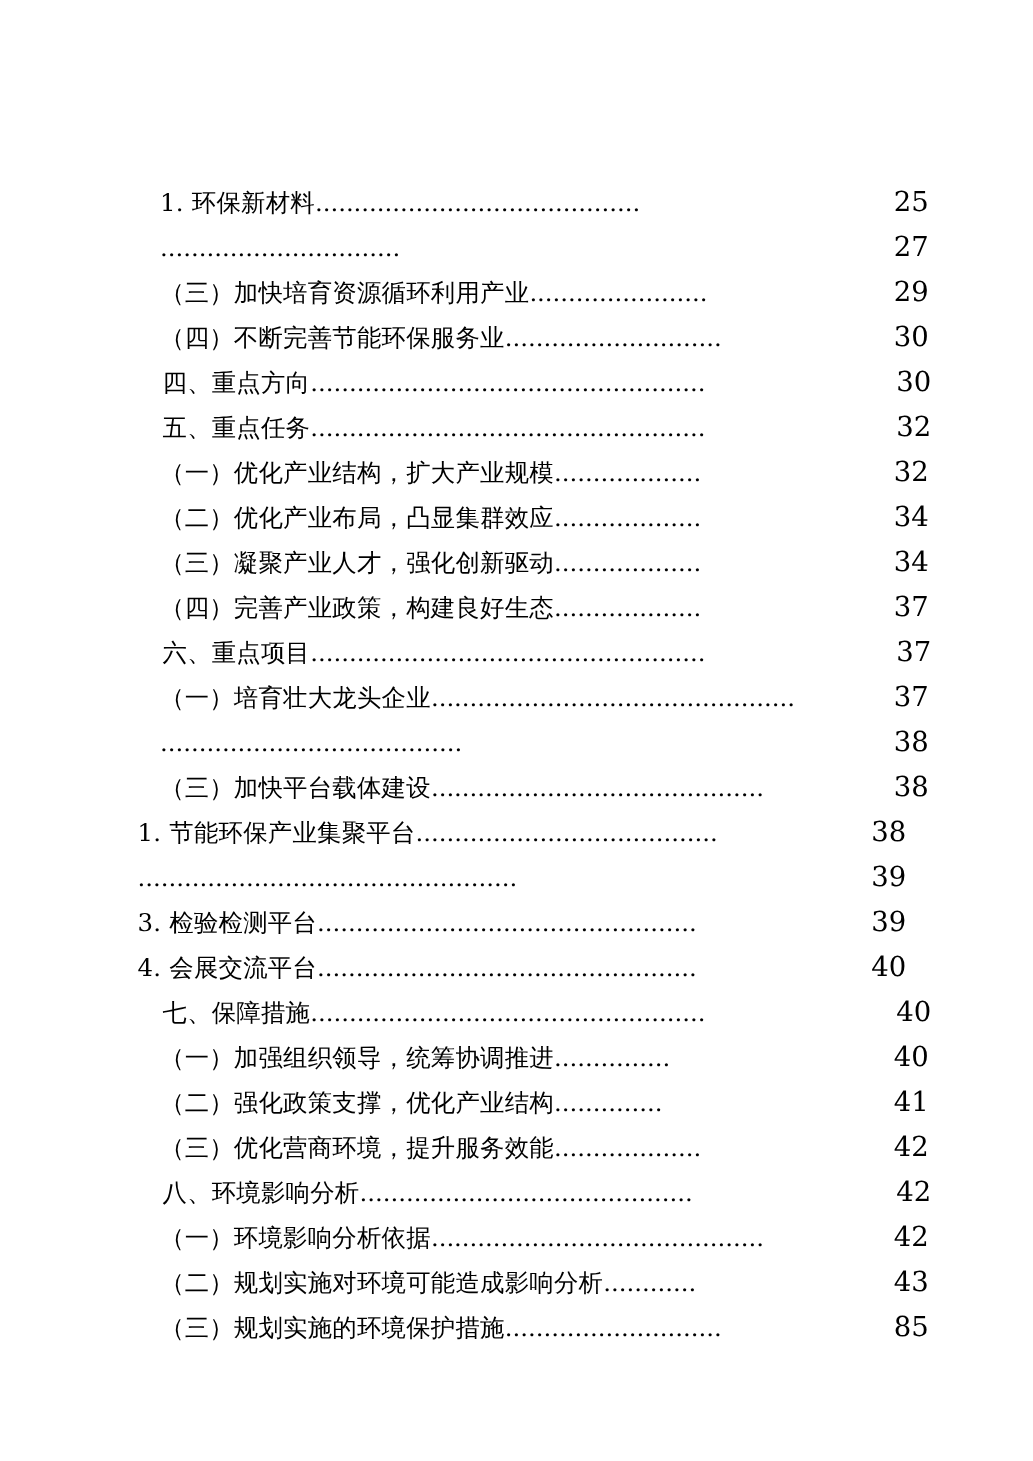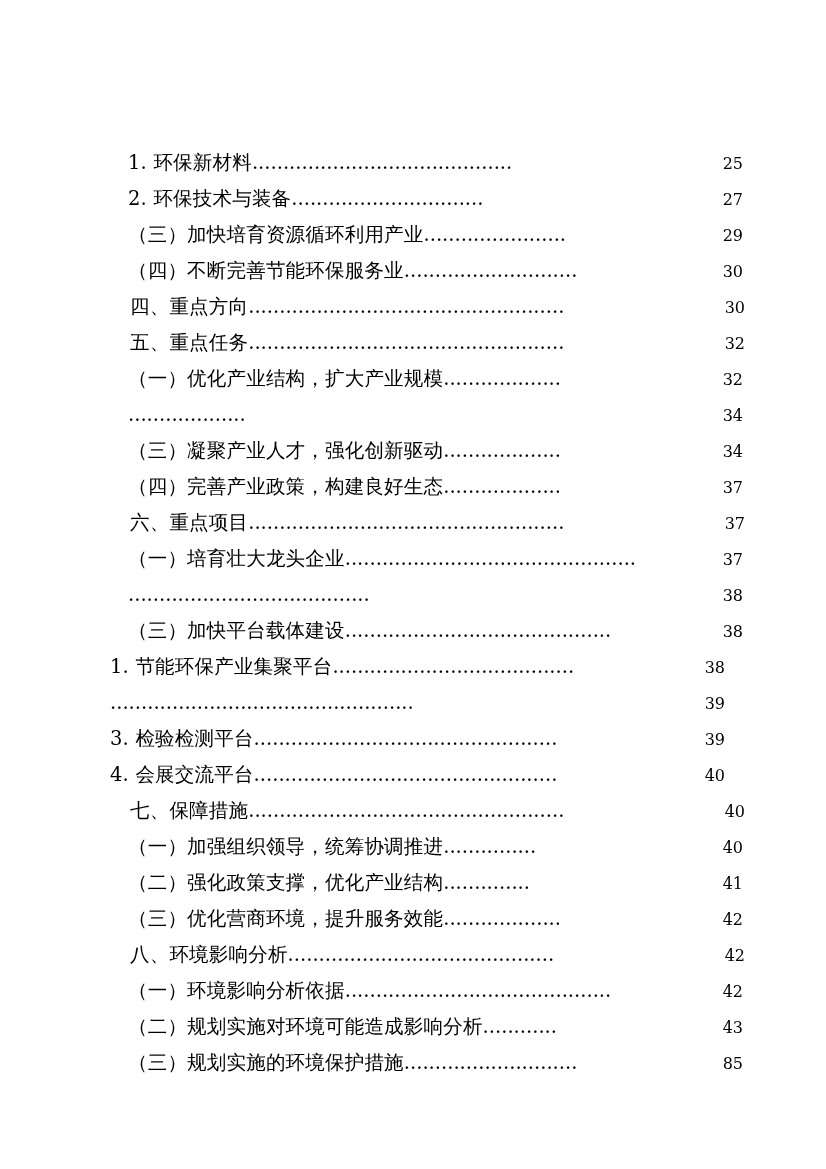--- a/index.html
+++ b/index.html
@@ -49,41 +49,40 @@
     white-space: nowrap;
     margin: 0 0px;
     font-size: 19.5px;
     letter-spacing: 0px;
     color: #000;
   }
   .toc-row .page {
     flex: 0 0 auto;
     text-align: right;
     font-family: "DejaVu Serif", "Liberation Serif", serif;
-    font-size: 16px;
+    font-size: 22px;
   }
   
   .lvl-0 { padding-left: 0px; margin-left: 20px; }
   .lvl-1 { padding-left: 18px; }
   .lvl-2 { padding-left: 0px; }
 </style>
 </head>
 <body>
 
 <div id="page">
   <div id="toc">
 
     <div class="toc-row lvl-1">
       <span class="label">1. 环保新材料</span>
       <span class="leader">..........................................</span>
       <span class="page">25</span>
     </div>
 
     <div class="toc-row lvl-1">
-      <span class="label">2. 环保技术与装备</span>
       <span class="leader">...............................</span>
       <span class="page">27</span>
     </div>
 
     <div class="toc-row lvl-1">
       <span class="label">（三）加快培育资源循环利用产业</span>
       <span class="leader">.......................</span>
       <span class="page">29</span>
     </div>
 
@@ -105,20 +104,21 @@
       <span class="page">32</span>
     </div>
 
     <div class="toc-row lvl-1">
       <span class="label">（一）优化产业结构，扩大产业规模</span>
       <span class="leader">...................</span>
       <span class="page">32</span>
     </div>
 
     <div class="toc-row lvl-1">
+      <span class="label">（二）优化产业布局，凸显集群效应</span>
       <span class="leader">...................</span>
       <span class="page">34</span>
     </div>
 
     <div class="toc-row lvl-1">
       <span class="label">（三）凝聚产业人才，强化创新驱动</span>
       <span class="leader">...................</span>
       <span class="page">34</span>
     </div>
 

